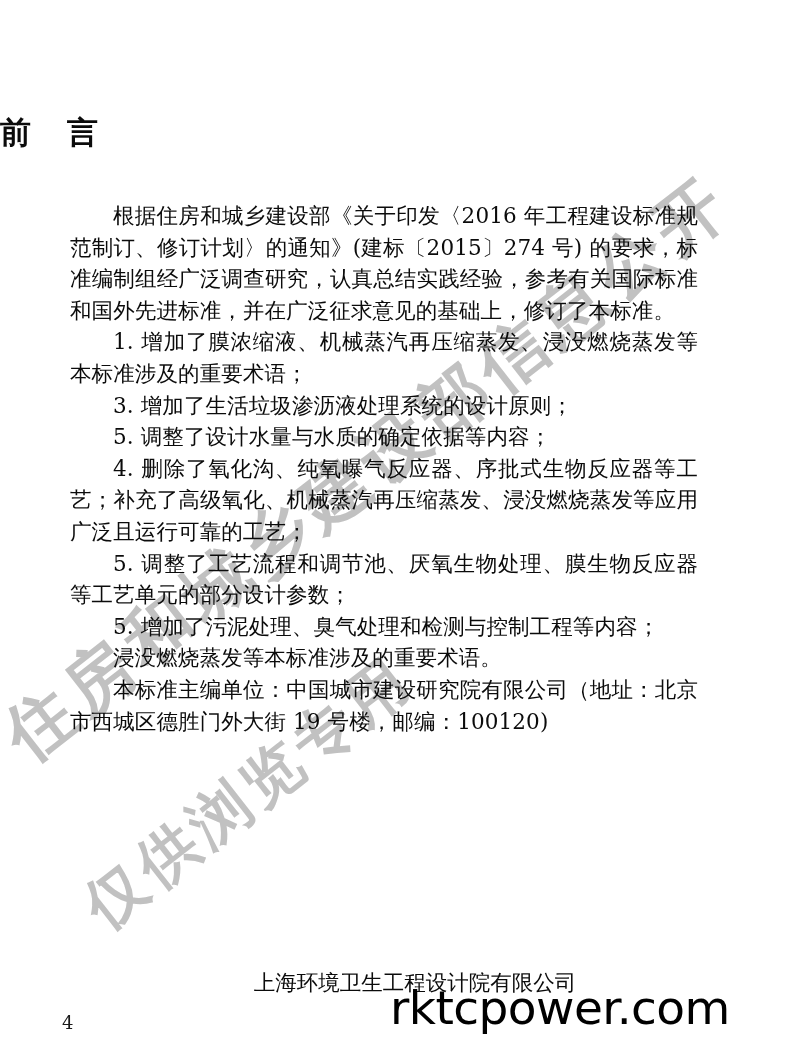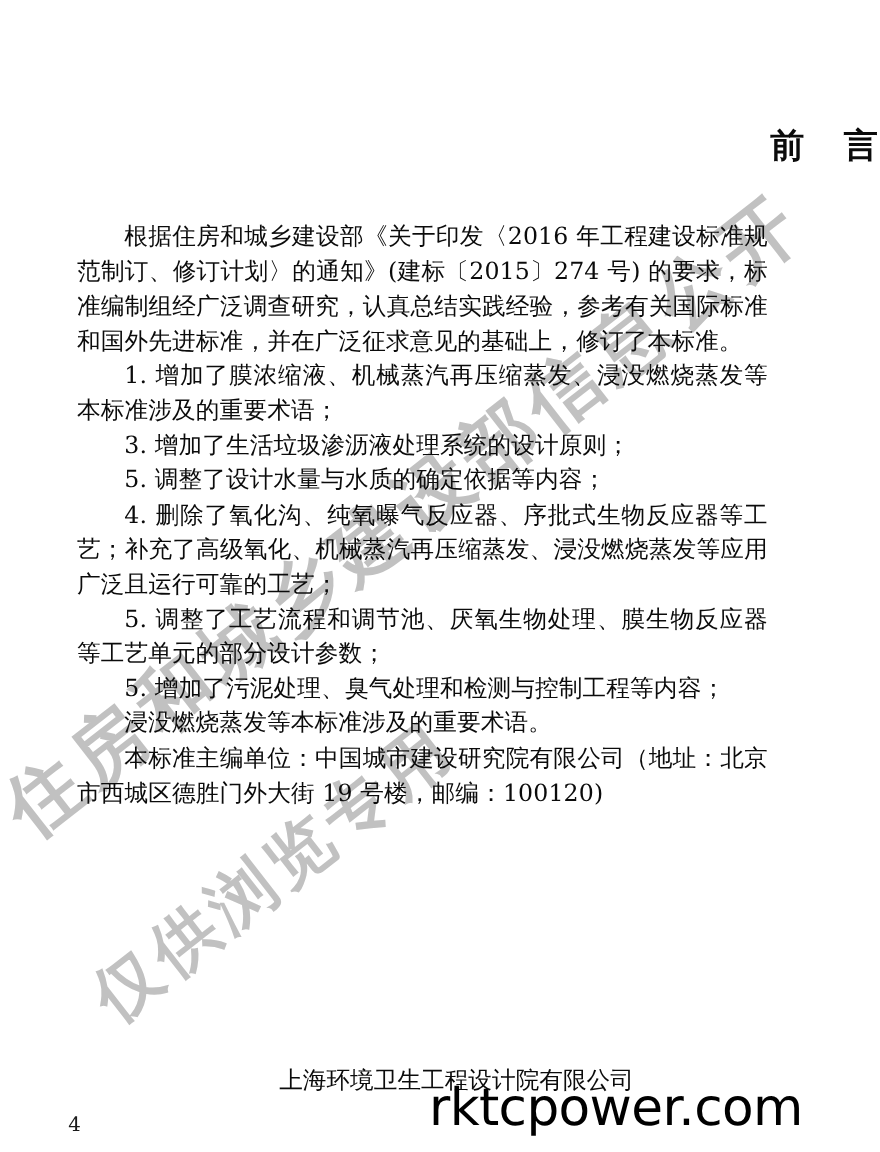--- a/index.html
+++ b/index.html
@@ -52,21 +52,21 @@
   
   .content {
     position: relative;
     z-index: 2;
   }
   .doc-title {
     position: absolute;
     left: 0;
     right: 0;
     top: 112px;
-    text-align: right;
+    text-align: left;
     font-size: 31px;
     font-weight: 700;
     letter-spacing: 0.06em;
     font-family: "DejaVu Serif", "Liberation Serif", serif;
   }
   .doc-title .gap {
     display: inline-block;
     width: 34px;
   }
 

